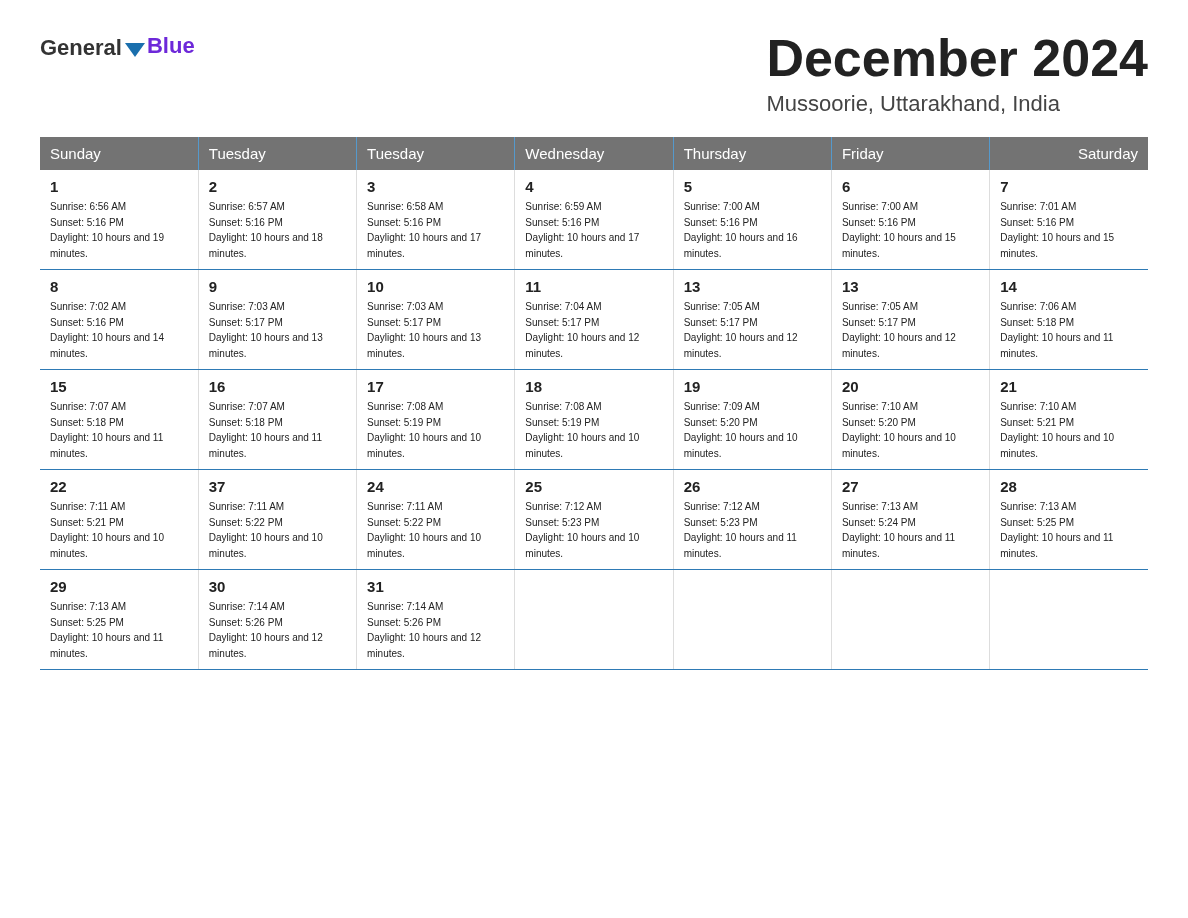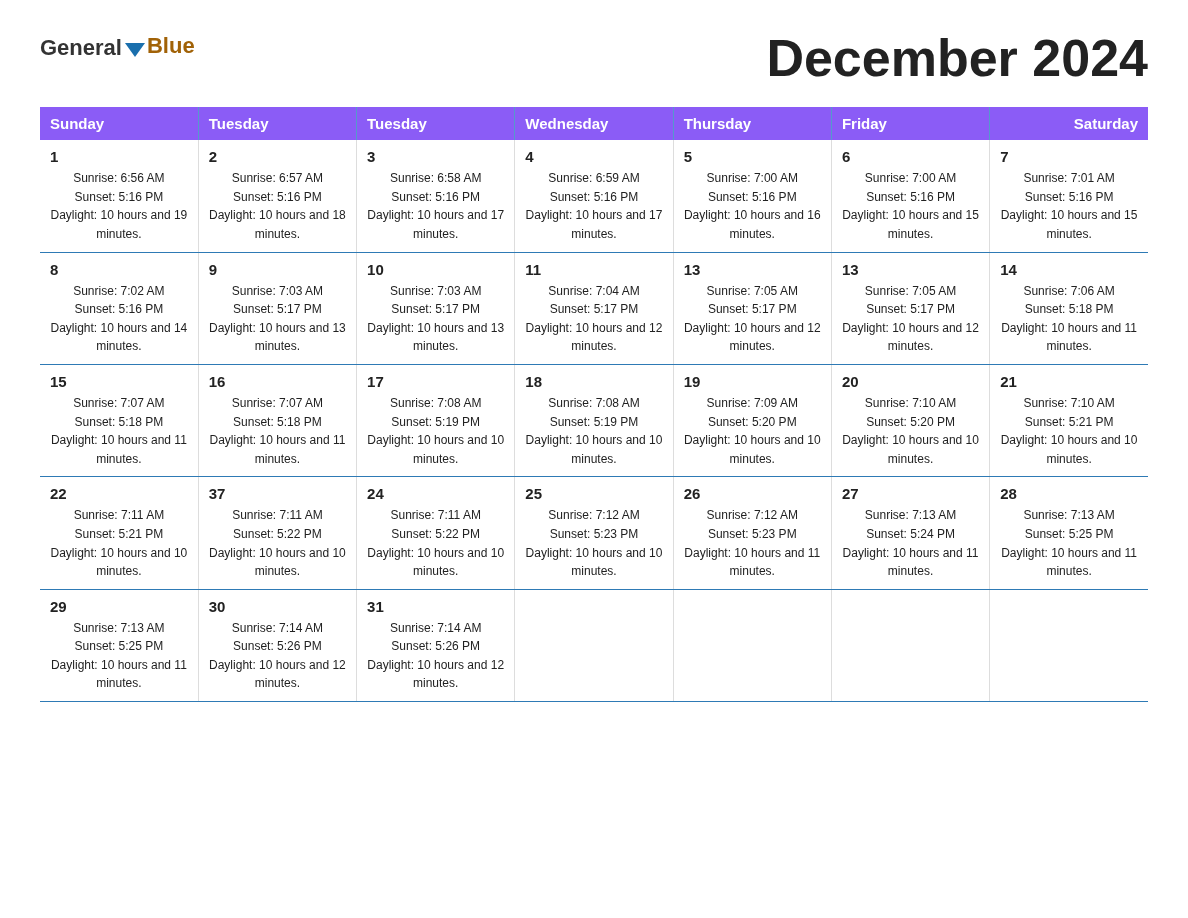--- a/index.html
+++ b/index.html
@@ -34,21 +34,21 @@
       display: inline-block;
       width: 0;
       height: 0;
       border-left: 10px solid transparent;
       border-right: 10px solid transparent;
       border-top: 14px solid #1a6fad;
       margin-left: 3px;
       margin-top: 3px;
     }
     .logo-blue {
-      color: #a16207;
+      color: #6d28d9;
       font-size: 22px;
       font-weight: bold;
       margin-top: -2px;
       padding-left: 2px;
     }
     .title-block {
     }
     .title-block h1 {
       font-size: 52px;
       font-weight: bold;
@@ -60,68 +60,68 @@
       font-weight: normal;
       color: #444;
       margin-top: 4px;
     }
     table {
       width: 100%;
       border-collapse: collapse;
       font-size: 13px;
     }
     thead tr th {
-      background-color: #8b5cf6;
+      background-color: #737373;
       color: #fff;
       padding: 8px 10px;
       text-align: left;
       font-size: 15px;
-      font-weight: bold;
+      font-weight: normal;
       border-right: 1px solid #5599cc;
     }
     thead tr th:last-child { border-right: none; text-align: right; }
     tbody tr td {
       padding: 8px 10px;
       vertical-align: top;
       border-bottom: 1.5px solid #2e7ab5;
       border-right: 1px solid #ddd;
       color: #222;
       width: calc(100% / 7);
     }
     tbody tr td:last-child { border-right: none; }
     tbody tr:last-child td { border-bottom: 1.5px solid #2e7ab5; }
     .day-number {
       font-size: 15px;
       font-weight: bold;
       margin-bottom: 4px;
       display: block;
     }
     .day-info {
-      font-size: 12px;
+      font-size: 10px;
       line-height: 1.55;
       color: #222;
-      text-align: center;
     }
     .empty-cell {
       background: #fff;
     }
   </style>
 </head>
 <body>
 
 <div class="header">
   <div class="logo">
     <div class="logo-text">
       <span class="logo-general">General</span>
       <span class="logo-arrow"></span>
     </div>
     <span class="logo-blue">Blue</span>
   </div>
   <div class="title-block">
     <h1>December 2024</h1>
+    <h2>Mussoorie, Uttarakhand, India</h2>
   </div>
 </div>
 
 <table>
   <thead>
     <tr>
     <th>Sunday</th>
         <th>Tuesday</th>
         <th>Tuesday</th>
         <th>Wednesday</th>

